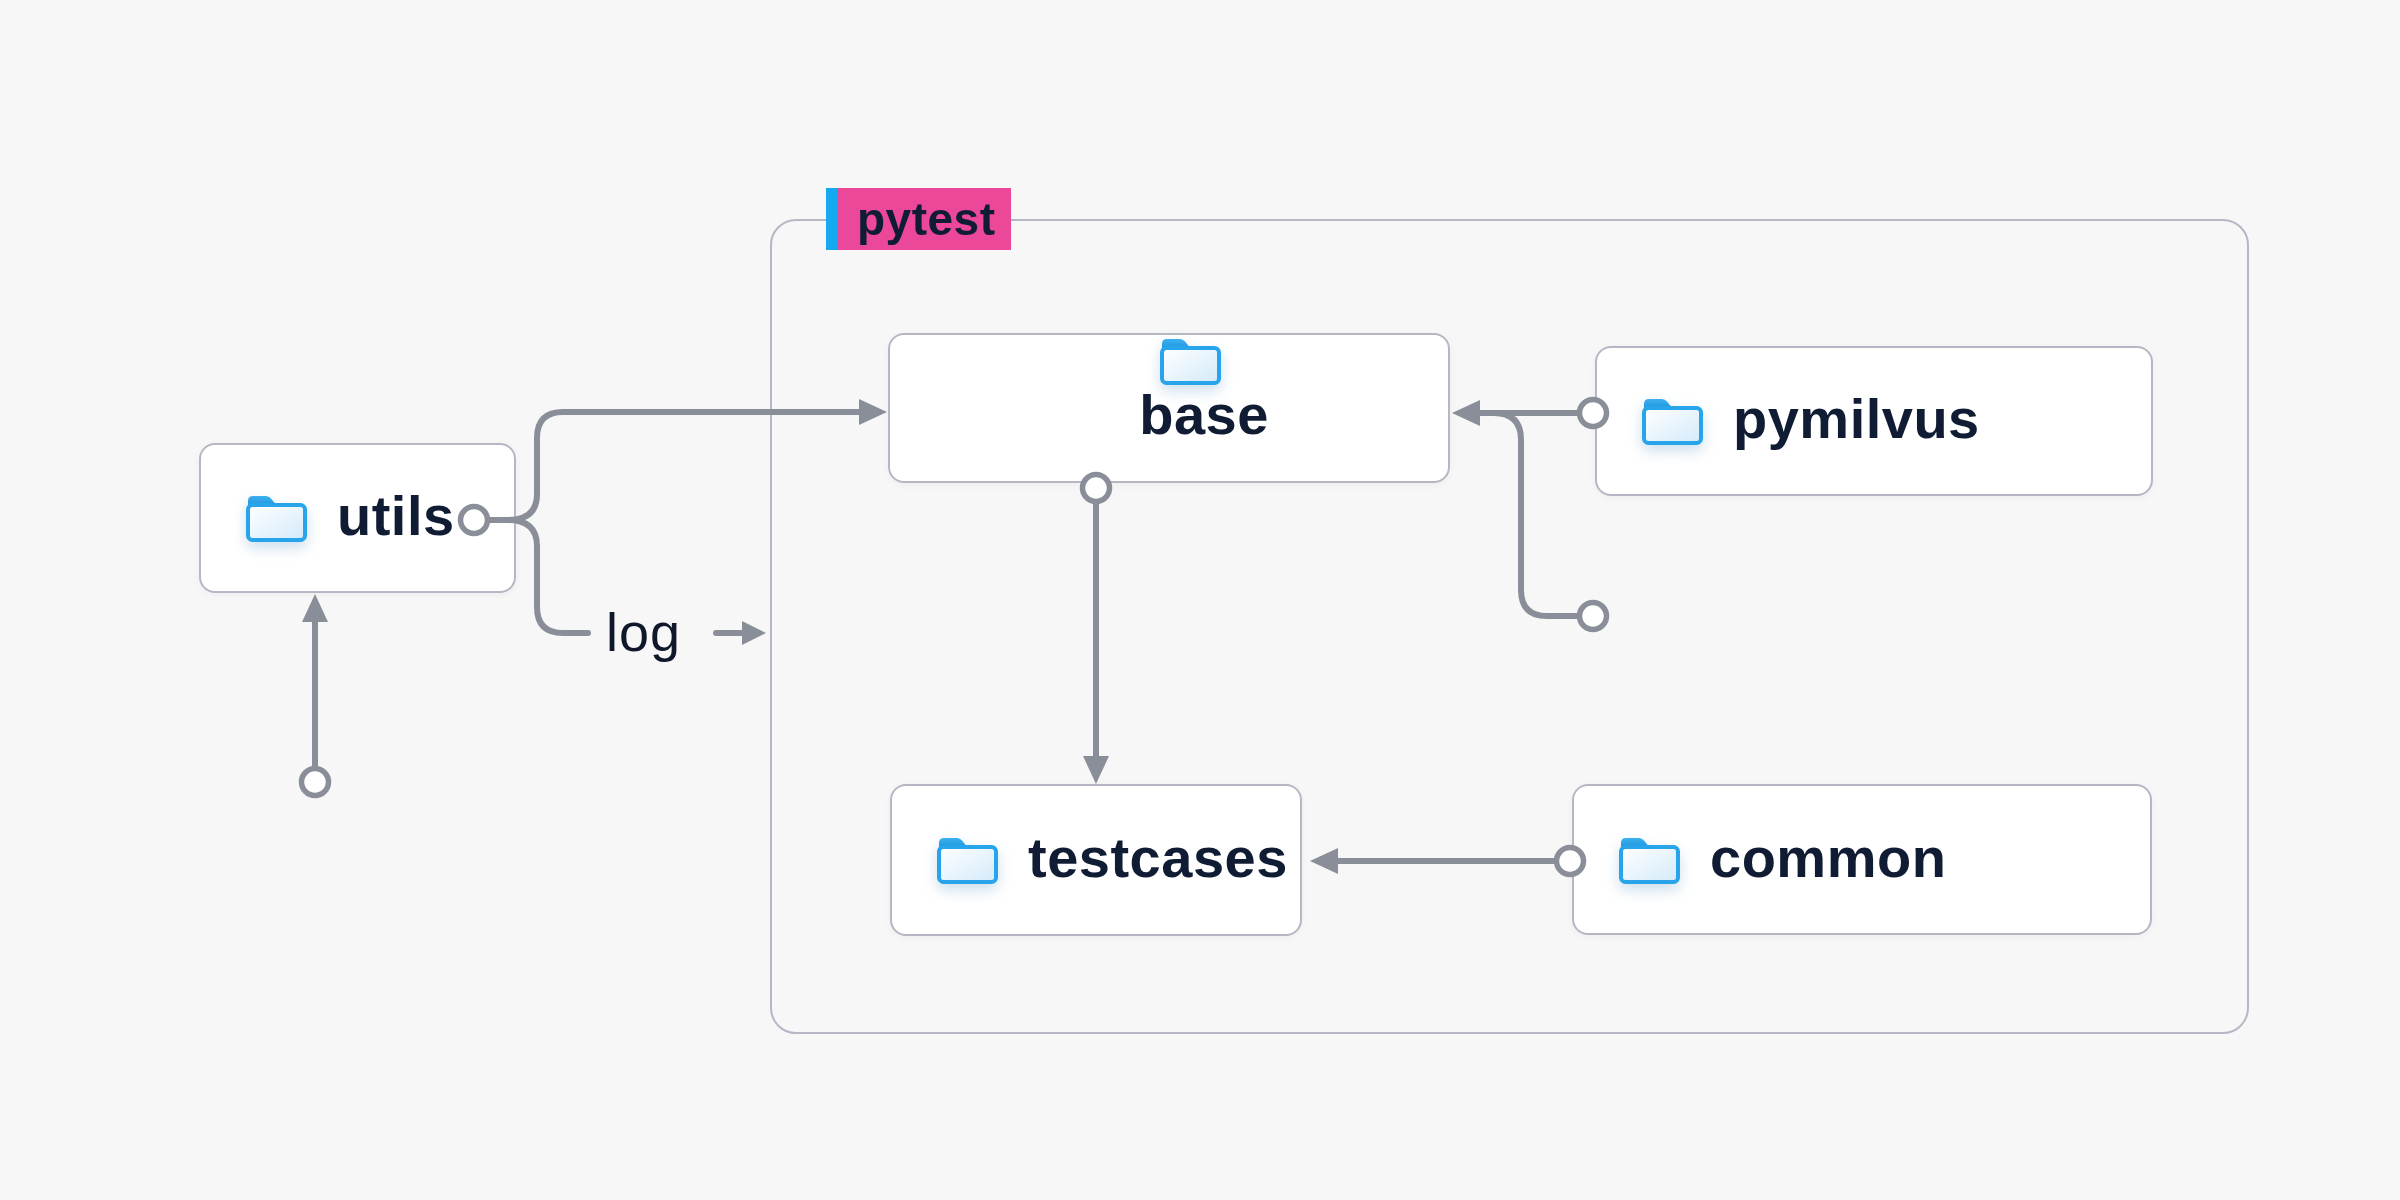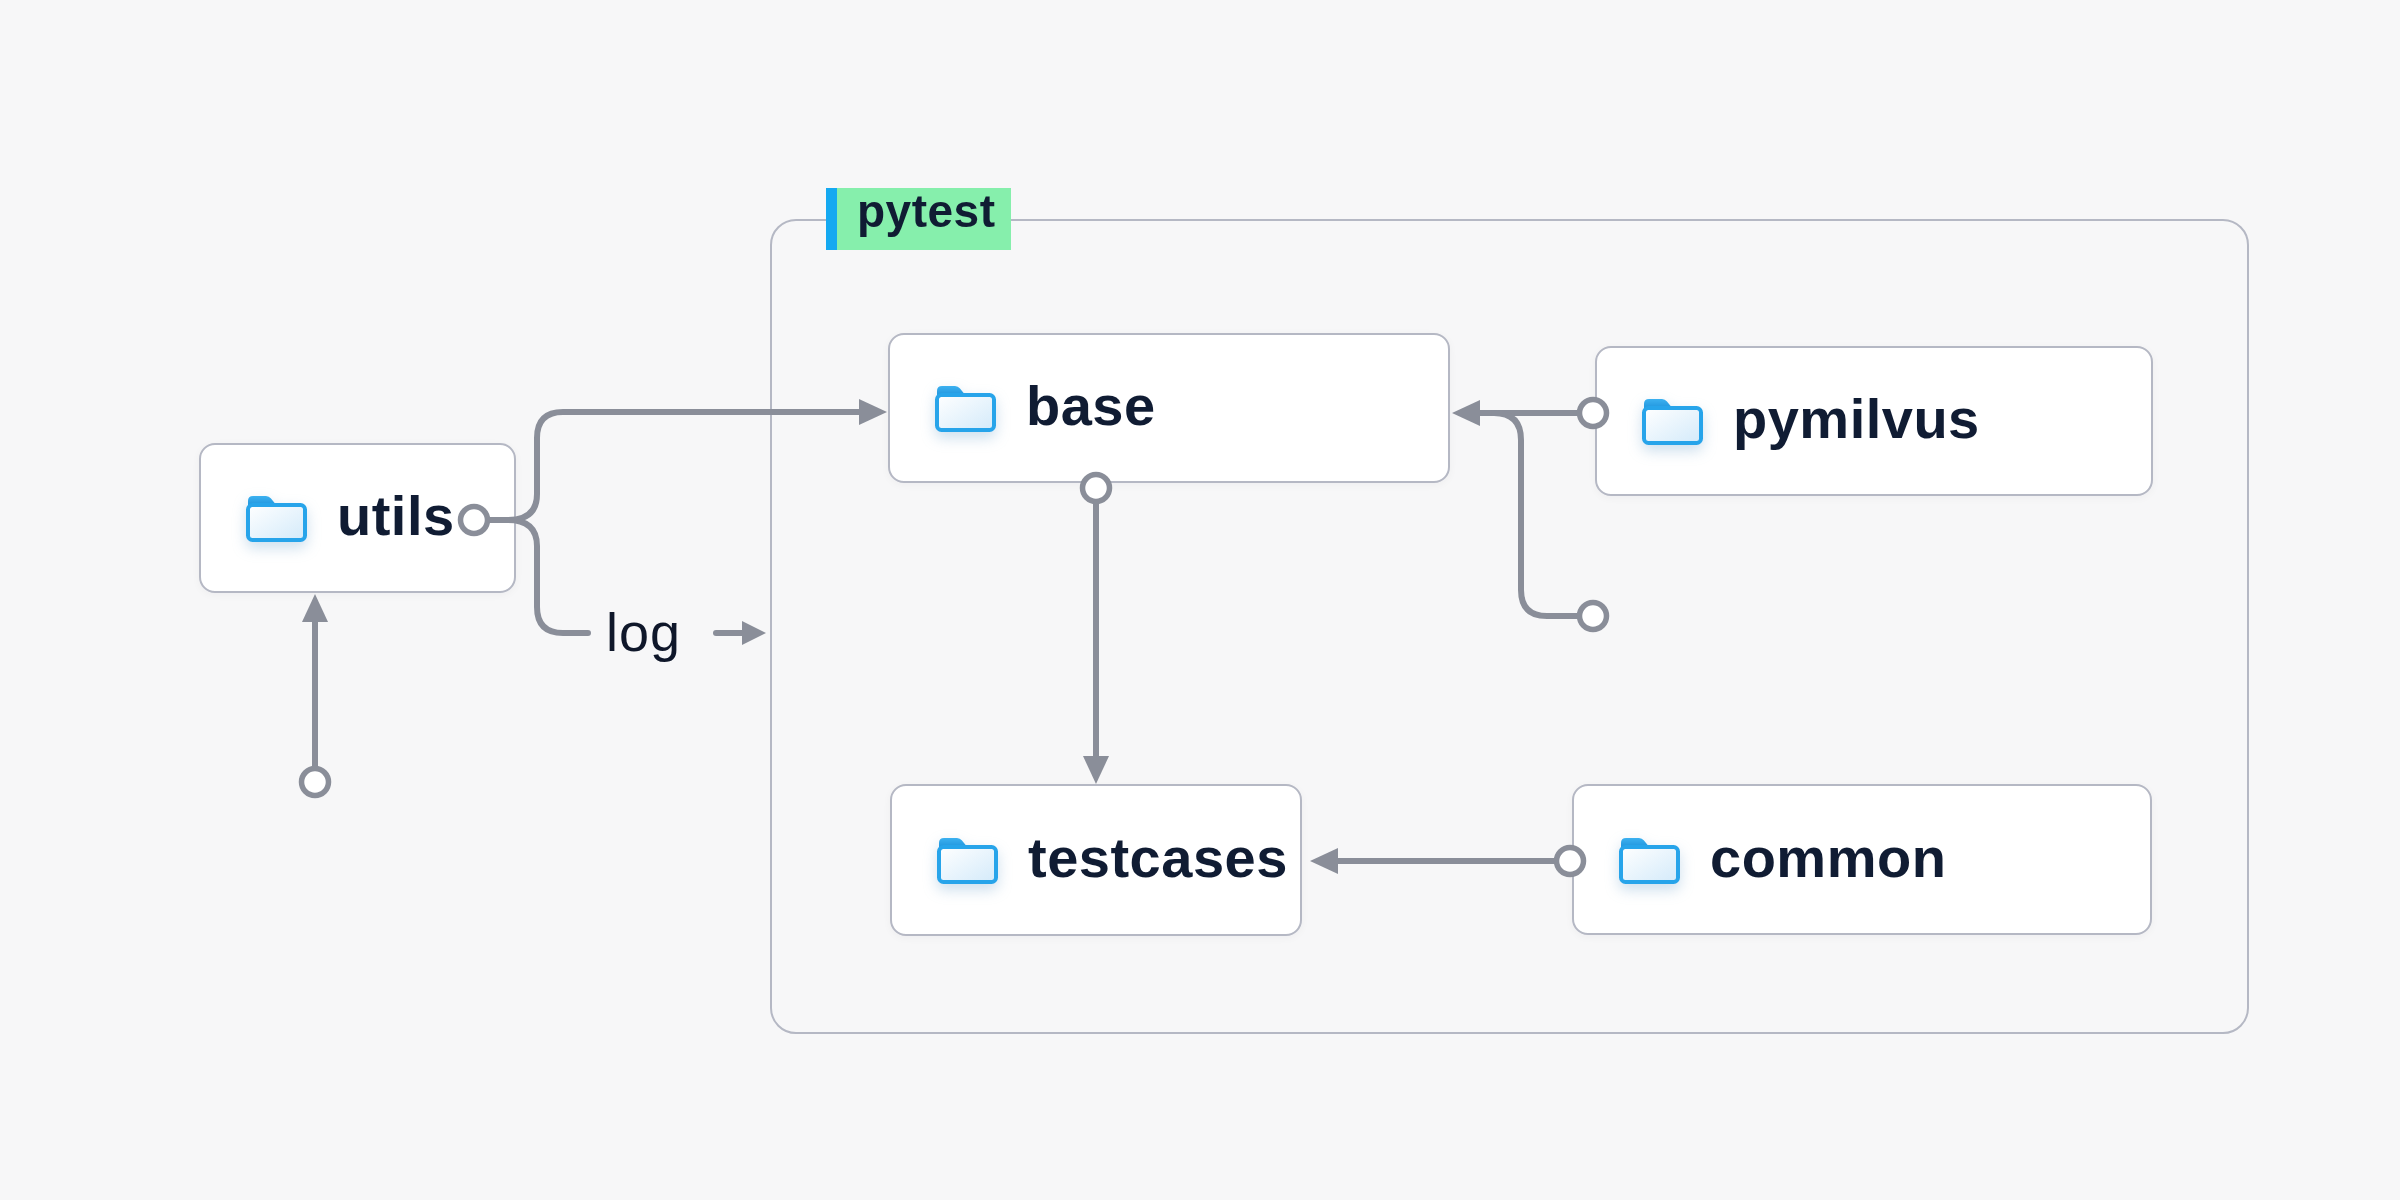--- a/index.html
+++ b/index.html
@@ -14,22 +14,22 @@
   .group-box{
     position:absolute;
     left:770px;top:219px;width:1475px;height:811px;
     border:2.5px solid #b5b8c4;
     border-radius:26px;
     background:transparent;
   }
   .group-label{
     position:absolute;
     left:826px;top:188px;height:62px;
-    display:flex;gap:20px;
-    background:#86efac;
+    display:flex;align-items:center;gap:20px;
+    background:#ec4899;
     padding:0 16px 0 0;
     z-index:3;
   }
   .group-label .accent-bar{
     width:11px;height:62px;
     background:#14a9f1;
   }
   .group-label .group-title{
     font-size:46px;font-weight:700;color:#101c33;
     letter-spacing:0.5px;
@@ -65,21 +65,21 @@
   .edge-label{
     position:absolute;
     left:606px;top:601px;
     font-size:54px;font-weight:500;color:#0f172a;
     letter-spacing:1px;
     z-index:5;
     line-height:1.15;
   }
   .n-utils    {left:158px; top:443px; width:317px; height:150px;margin-left:41px;}
   .n-config   {left:158px; top:783px; width:317px; height:150px;}
-  .n-base     {left:888px; top:333px; width:562px; height:150px;}
+  .n-base     {left:888px; top:333px; width:562px; height:150px;flex-direction:column;}
   .n-testcases{left:890px; top:784px; width:412px; height:152px;}
   .n-pymilvus {left:1595px;top:333px; width:558px; height:150px;margin-top:13px;}
   .n-check    {left:1595px;top:538px; width:558px; height:150px;}
   .n-common   {left:1572px;top:784px; width:580px; height:151px;}
 </style>
 </head>
 <body>
 
 <div class="canvas">
 

